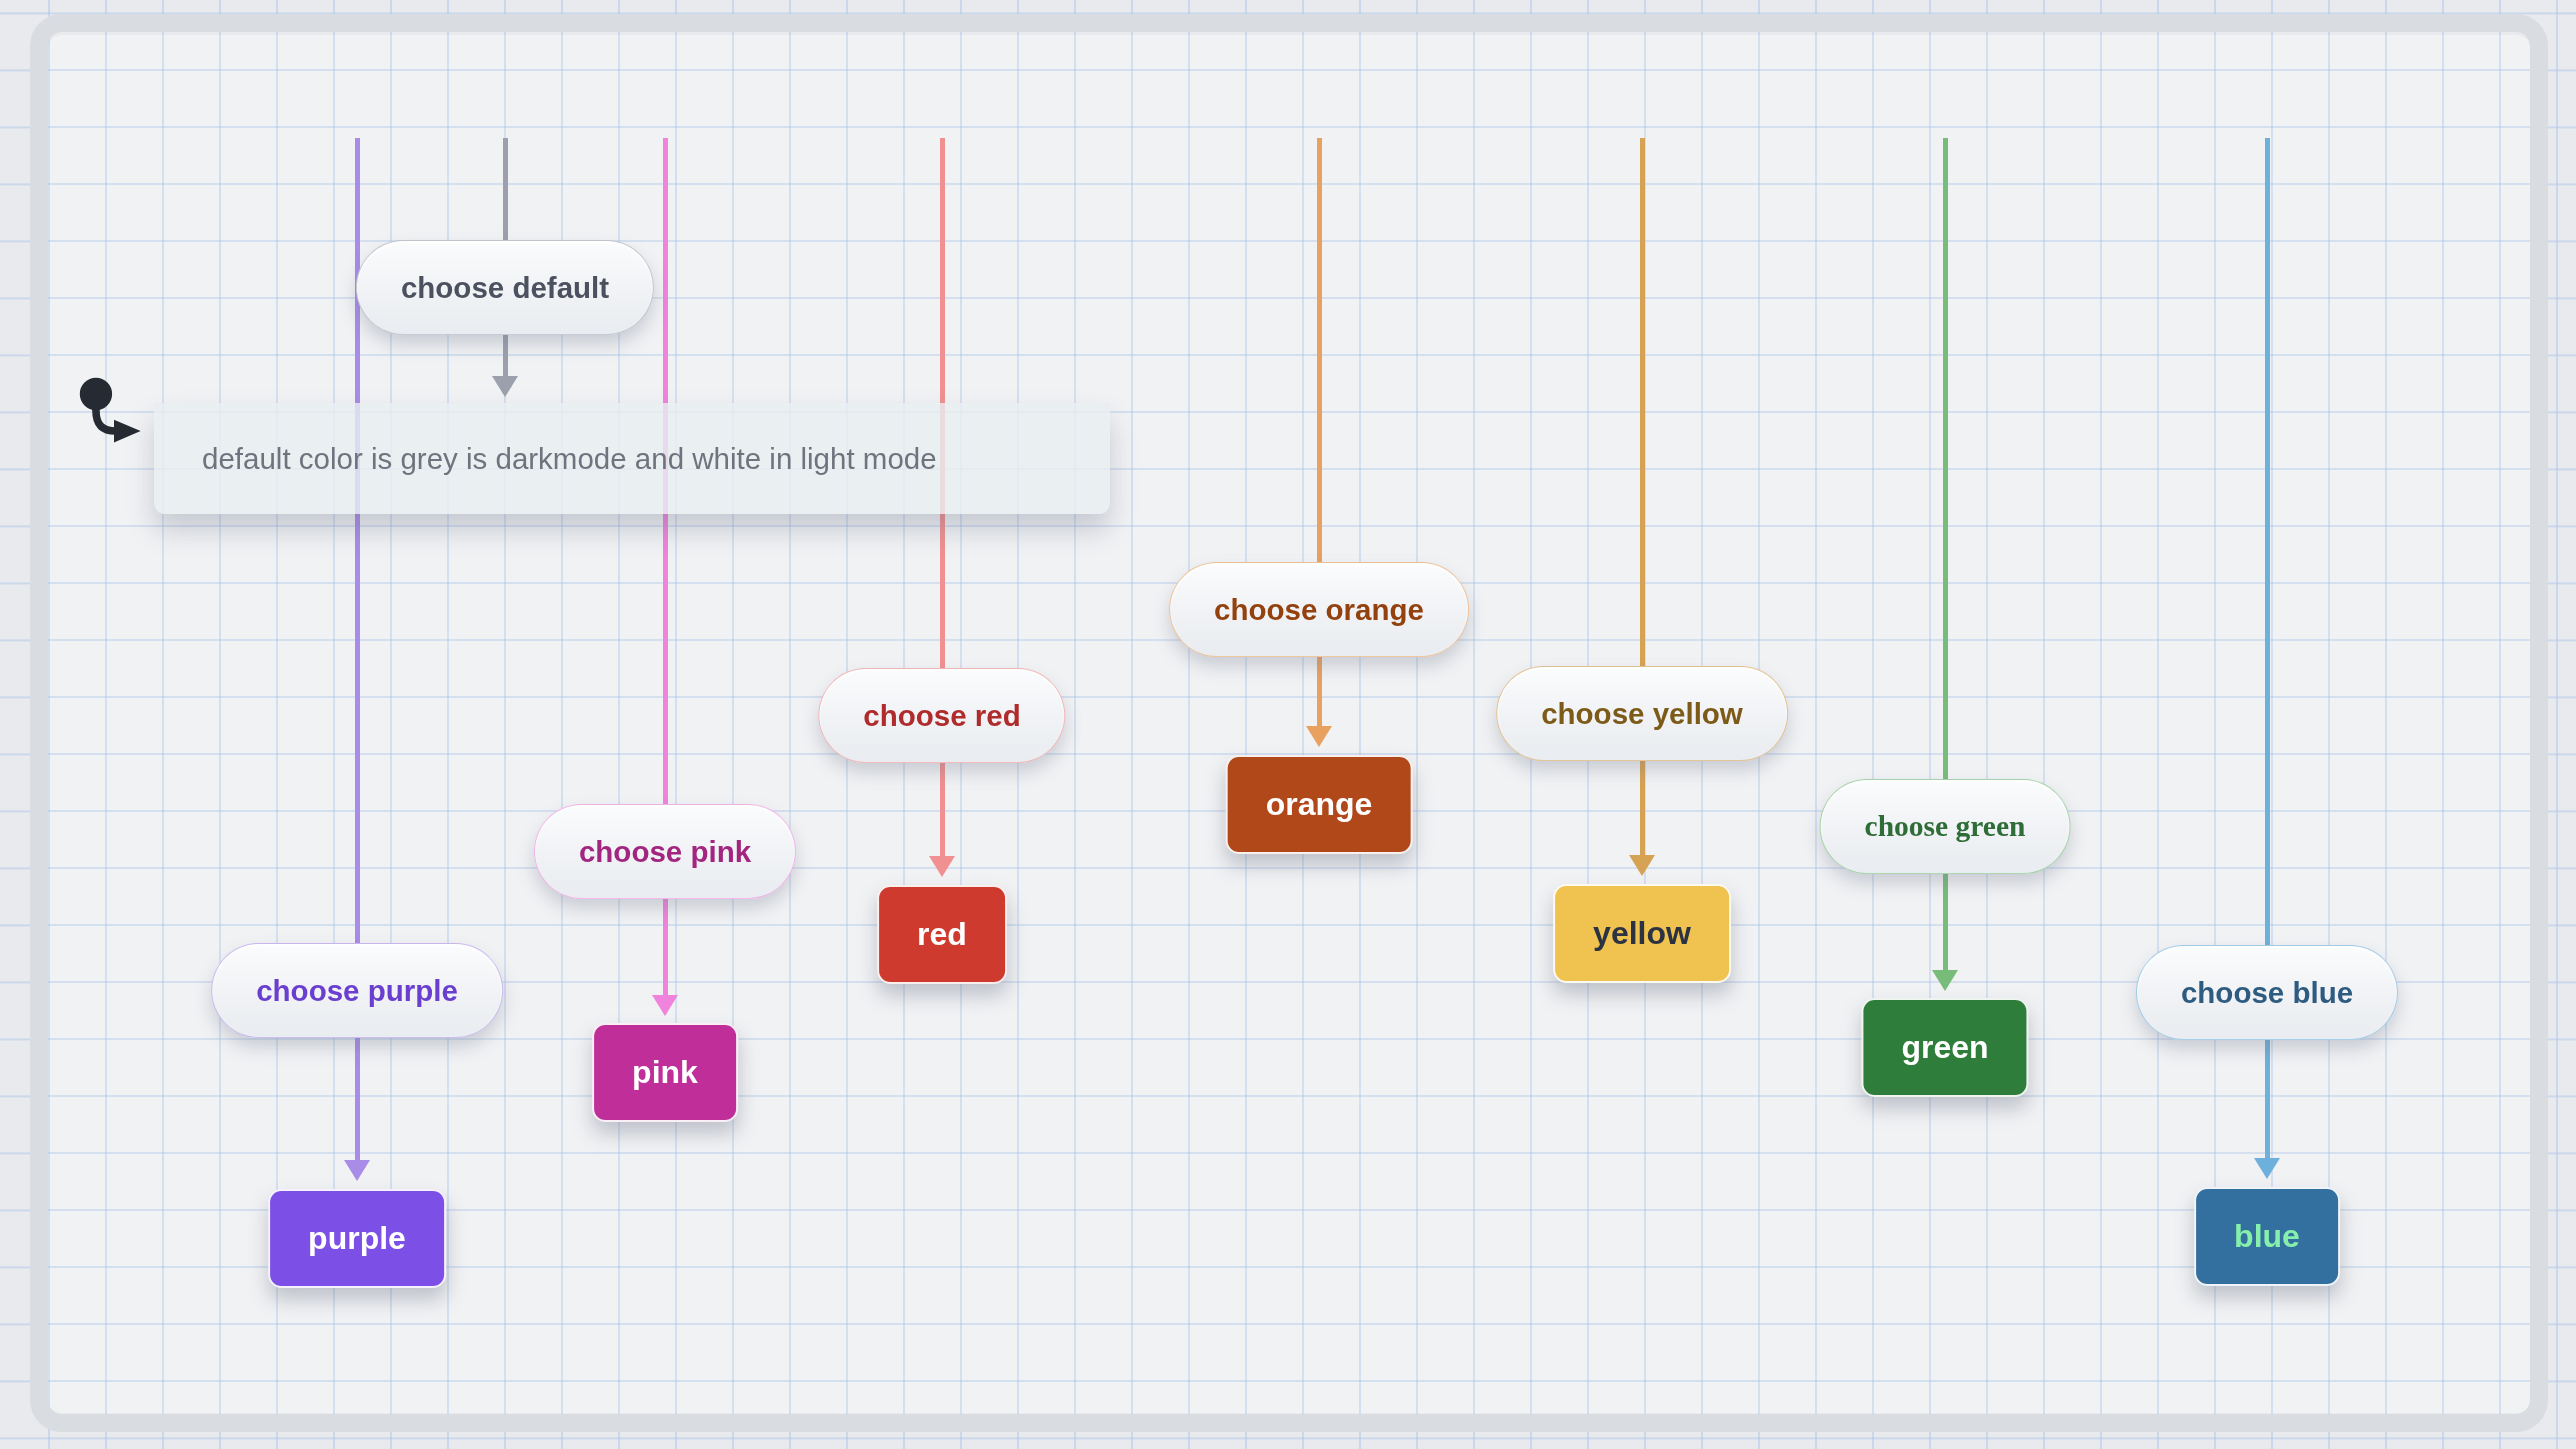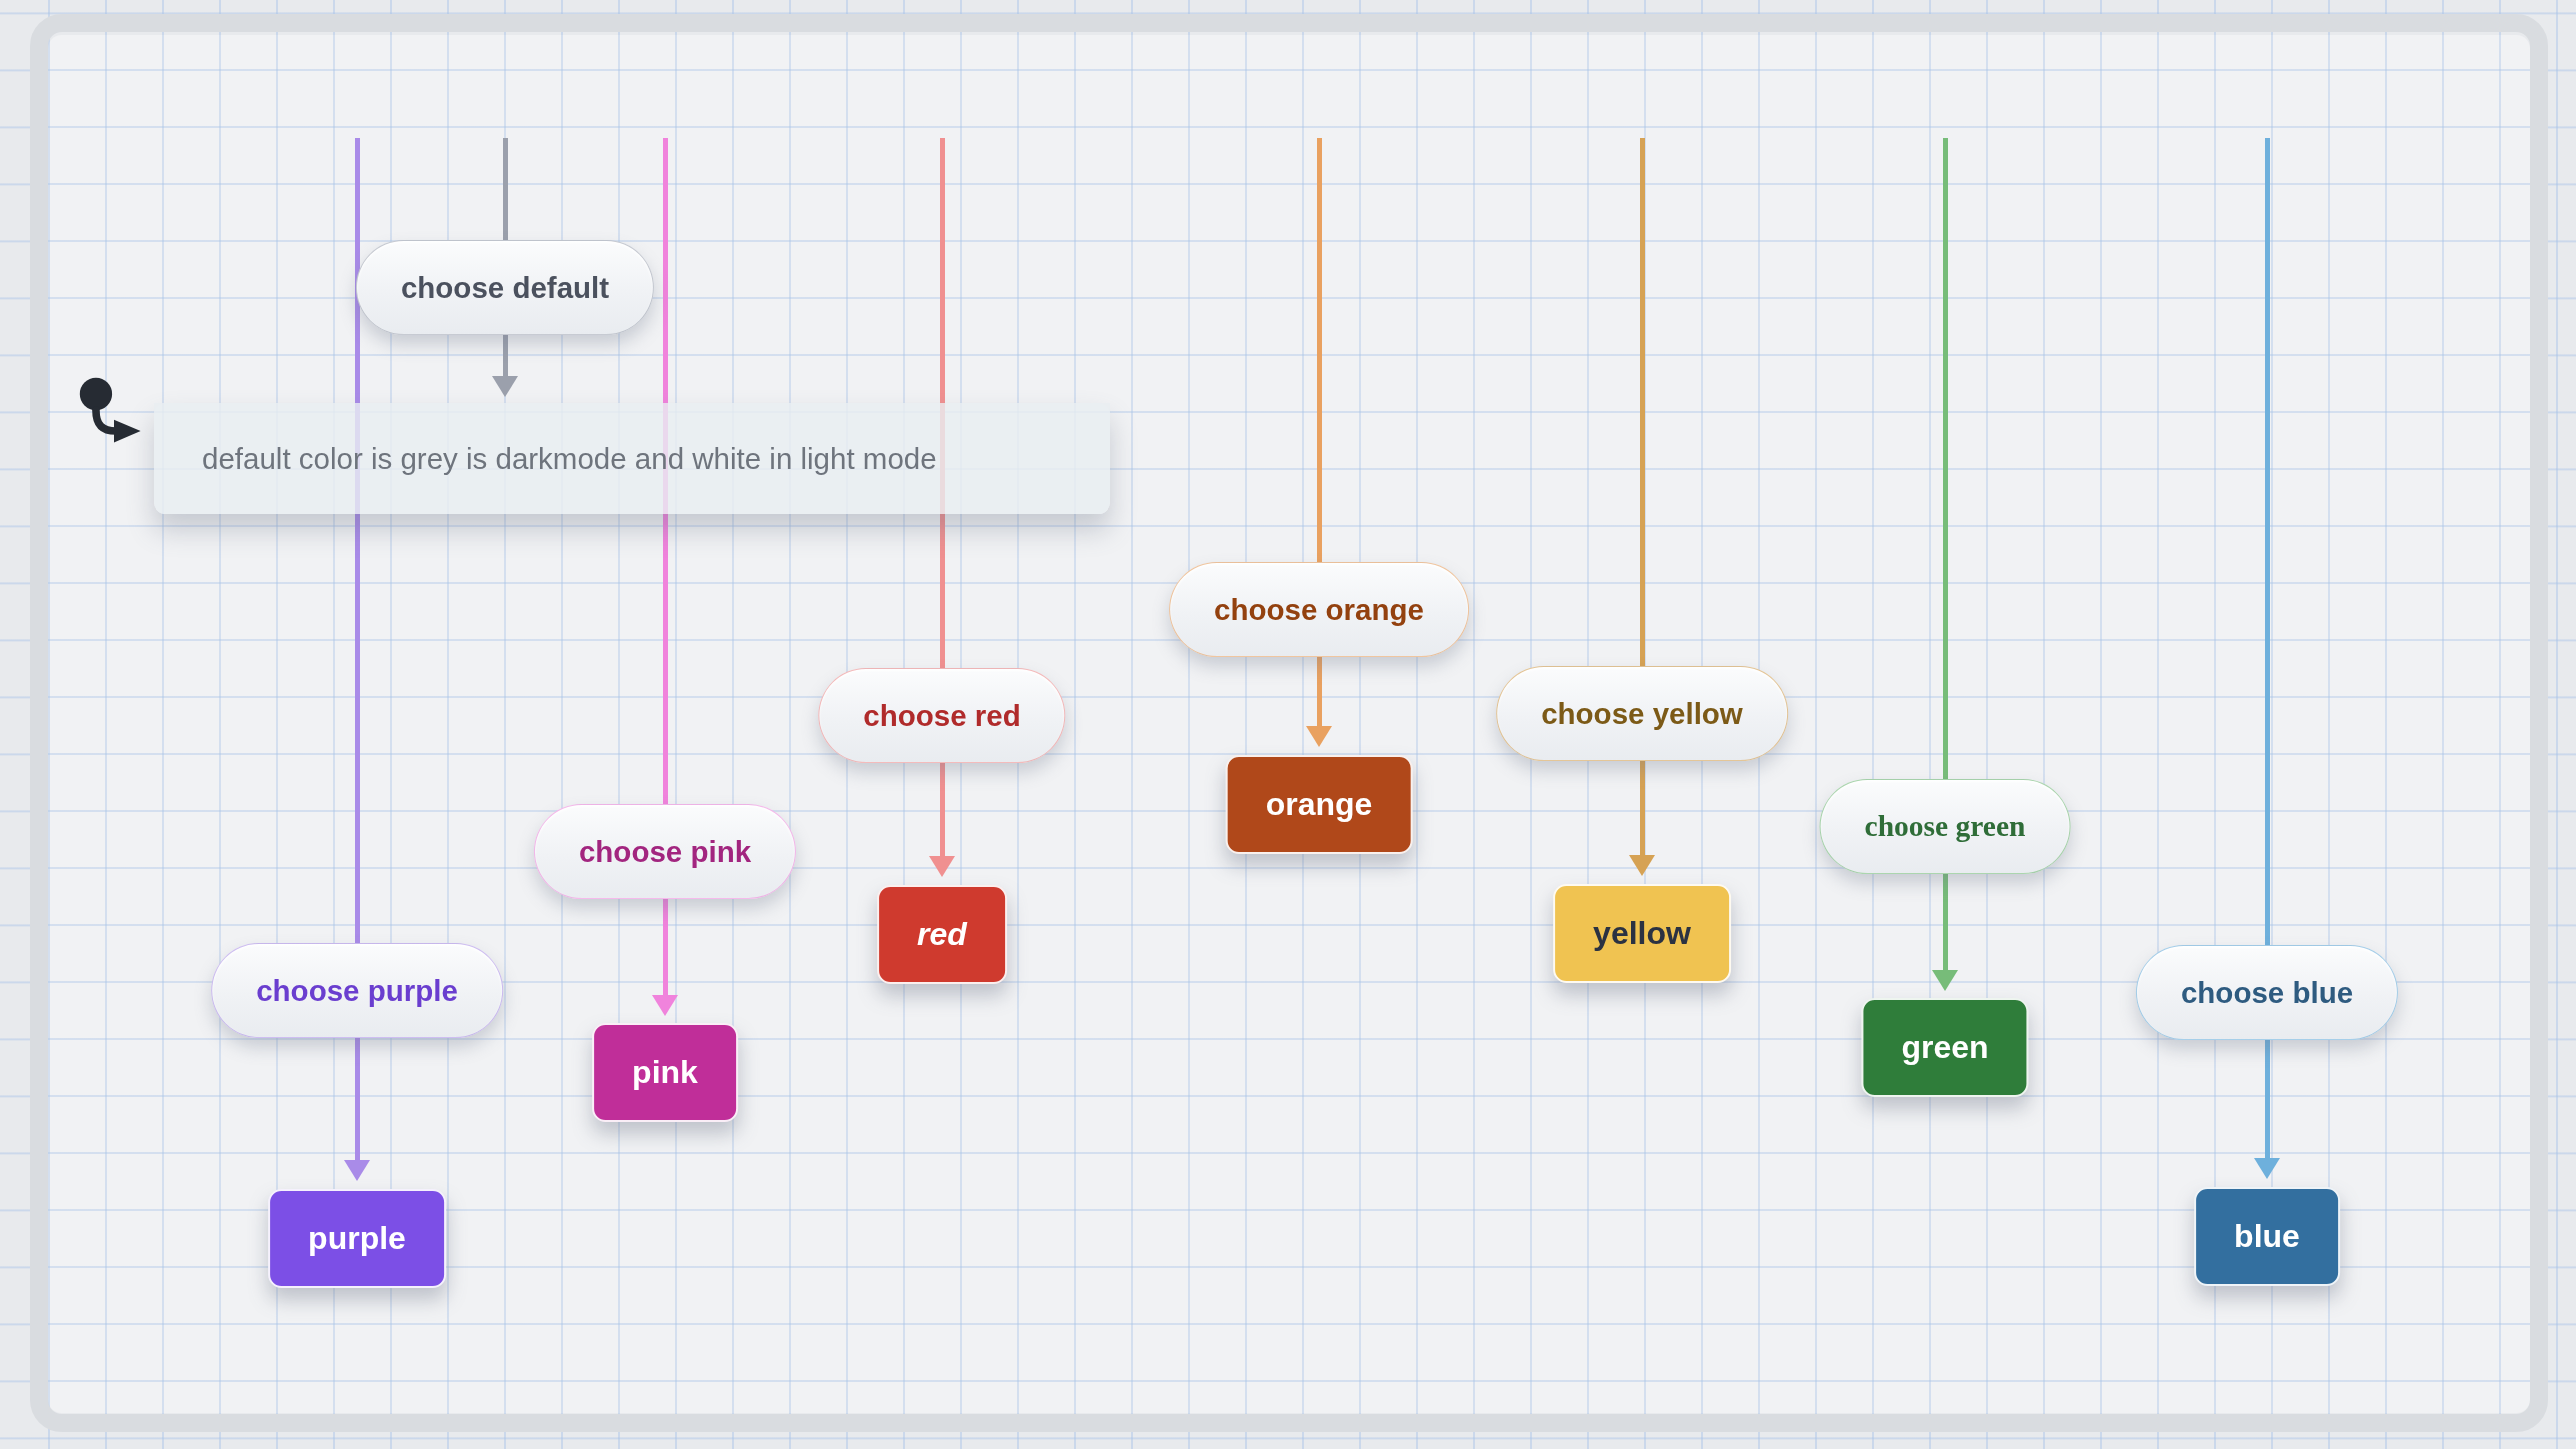--- a/index.html
+++ b/index.html
@@ -126,21 +126,21 @@
           <span class="node-label" style="color: rgb(255, 255, 255);">pink</span>
         </div>
   </div>
 
   <div>
     <div class="edge-line" style="left: 940px; top: 138px; height: 722px; background: rgb(240, 144, 144);"></div>
     <div class="edge-arrow" style="left: 929px; top: 856px; border-top-color: rgb(240, 144, 144);"></div>
     <div class="pill" style="left: 942px; top: 668px; border-color: rgba(240, 144, 144, 0.6);">
           <span class="pill-label" style="color: rgb(176, 43, 43);">choose red</span>
         </div>
-    <div class="color-node" style="left: 942px; top: 885px; background: rgb(207, 58, 46); font-style: italic;">
+    <div class="color-node" style="left: 942px; top: 885px; background: rgb(207, 58, 46);">
           <span class="node-label" style="color: rgb(255, 255, 255);">red</span>
         </div>
   </div>
 
   <div>
     <div class="edge-line" style="left: 1317px; top: 138px; height: 592px; background: rgb(233, 161, 96);"></div>
     <div class="edge-arrow" style="left: 1306px; top: 726px; border-top-color: rgb(233, 161, 96);"></div>
     <div class="pill" style="left: 1319px; top: 562px; border-color: rgba(233, 161, 96, 0.6);">
           <span class="pill-label" style="color: rgb(147, 65, 15);">choose orange</span>
         </div>
@@ -171,21 +171,21 @@
         </div>
   </div>
 
   <div>
     <div class="edge-line" style="left: 2265px; top: 138px; height: 1024px; background: rgb(110, 176, 220);"></div>
     <div class="edge-arrow" style="left: 2254px; top: 1158px; border-top-color: rgb(110, 176, 220);"></div>
     <div class="pill" style="left: 2267px; top: 945px; border-color: rgba(110, 176, 220, 0.6); justify-content: center;">
           <span class="pill-label" style="color: rgb(46, 91, 128);">choose blue</span>
         </div>
     <div class="color-node" style="left: 2267px; top: 1187px; background: rgb(51, 111, 159);">
-          <span class="node-label" style="color: #ffffff;">blue</span>
+          <span class="node-label" style="color: #86efac;">blue</span>
         </div>
   </div>
 </div>
 
   <div class="note">
     <div class="note-body">default color is grey is darkmode and white in light mode</div>
   </div>
 
   <svg class="note-pointer" width="95" height="86" viewBox="0 0 100 90">
     <circle cx="41" cy="25" r="17" fill="#262b33"></circle>

